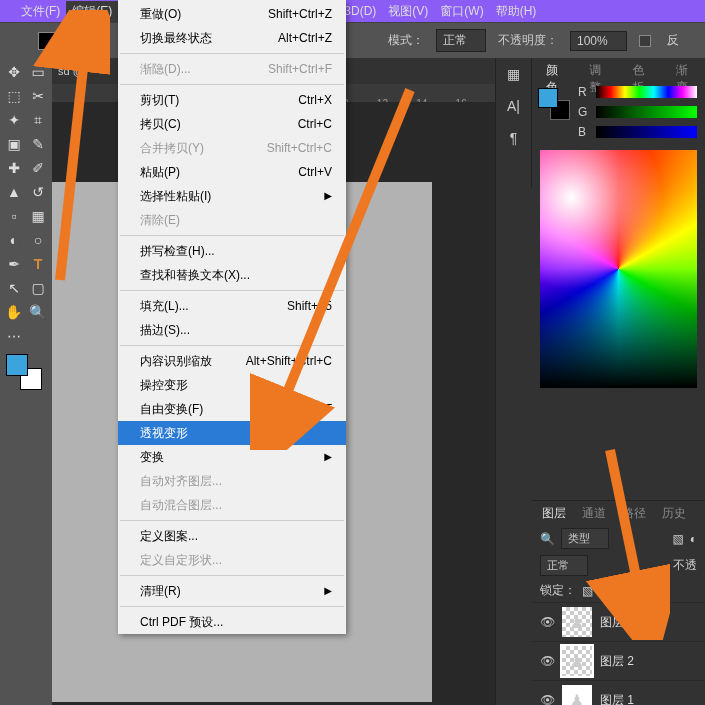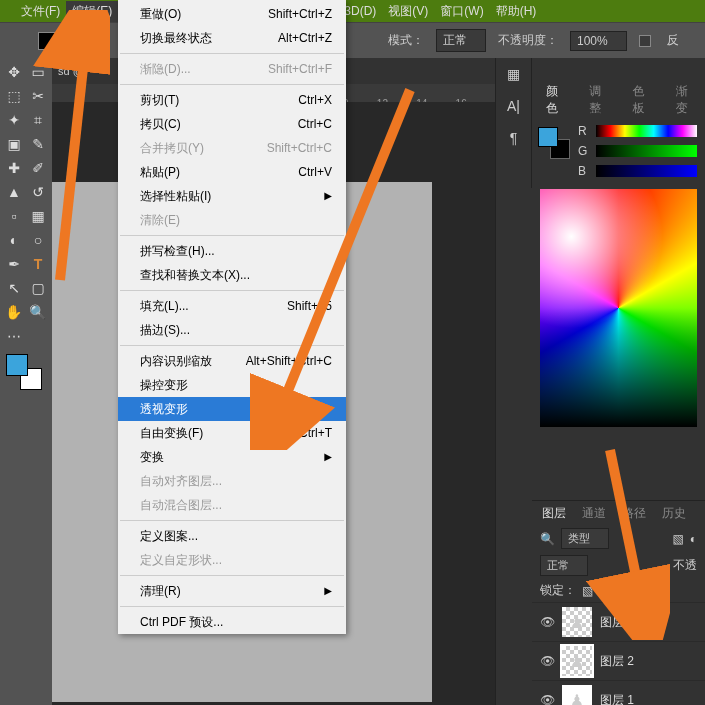--- a/index.html
+++ b/index.html
@@ -1,18 +1,18 @@
 <!DOCTYPE html>
 <html><head>
 <meta charset="utf-8">
 <style>
 * { margin: 0; padding: 0; box-sizing: border-box; font-family: "Microsoft YaHei", sans-serif; }
 body { background: #323232; color: #ccc; font-size: 12px; width: 705px; height: 705px; overflow: hidden; position: relative; }
 
-.menubar { height: 22px; background: #4d7c0f; display: flex; align-items: center; padding-left: 15px; }
+.menubar { height: 22px; background: #8b5cf6; display: flex; align-items: center; padding-left: 15px; }
 .menubar-item { padding: 2px 6px; color: #ddd; cursor: pointer; }
 .menubar-item.active { background: #3a3a3a; }
 
 .options-bar { height: 36px; background: #535353; display: flex; align-items: center; padding-left: 38px; gap: 12px; border-top: 1px solid #424242; }
 .swatch-box { width: 18px; height: 18px; }
 .opt-label { color: #ccc; font-size: 12px; }
 .opt-select { background: #3a3a3a; color: #ccc; border: 1px solid #222; padding: 2px 18px 2px 6px; font-size: 12px; }
 .opt-checkbox { width: 12px; height: 12px; border: 1px solid #888; background: #3a3a3a; margin-right: 4px; }
 
 .doc-tab-bar { height: 26px; background: #323232; padding-left: 58px; display: flex; align-items: center; }
@@ -36,21 +36,21 @@
 .menu-item.disabled { color: #999; }
 .menu-item.highlighted { background: #2a7bd6; color: #fff; }
 .menu-sep { height: 1px; background: #ccc; margin: 3px 2px; }
 .menu-arrow { font-size: 10px; }
 
 .right-panels { position: absolute; right: 0; top: 58px; width: 210px; bottom: 0; background: #323232; border-left: 1px solid #222; }
 .panel-strip { position: absolute; left: 0; top: 0; width: 36px; height: 130px; background: #323232; border-right:1px solid #222;}
 .strip-icon { height: 32px; display:flex; align-items:center; justify-content:center; color:#ccc; font-size:14px; }
 
 .color-panel { position: absolute; left: 36px; top: 0; right: 0; height: 440px; background: #323232; }
-.panel-tabs { height: 24px; display: flex; align-items: flex-end; padding-left: 8px; gap: 8px; margin-top: 39px; }
+.panel-tabs { height: 24px; display: flex; align-items: flex-start; padding-left: 8px; gap: 8px; }
 .panel-tab { color: #888; font-size: 12px; padding: 4px 6px; }
 .panel-tab.active { color: #ddd; }
 .rgb-row { display: flex; align-items: center; padding: 0px 8px; height: 20px; gap: 6px; }
 .rgb-swatch-pair { position: relative; width: 32px; height: 32px; margin-left:6px; margin-top:6px;}
 .rgb-fg { position:absolute; top:0; left:0; width:20px; height:20px; background:#3ba4dc; border:1px solid #000;}
 .rgb-bg { position:absolute; bottom:0; right:0; width:20px; height:20px; background:#000; border:1px solid #666;}
 .rgb-label { width: 12px; color: #ccc; }
 .rgb-slider { flex: 1; height: 12px; position: relative; }
 .rgb-slider.r { background: linear-gradient(to right, #000, #f00, #ff0, #0f0, #0ff, #00f, #f0f, #fff); }
 .rgb-slider.g { background: linear-gradient(to right, #000, #0f0); }
@@ -222,26 +222,26 @@
       <span>描边(S)...</span>
     </div>
     <div class="menu-sep"></div>
     <div class="menu-item">
       <span>内容识别缩放</span>
       <span>Alt+Shift+Ctrl+C</span>
     </div>
     <div class="menu-item">
       <span>操控变形</span>
     </div>
+    <div class="menu-item">
+      <span>自由变换(F)</span>
+      <span>Ctrl+T</span>
+    </div>
     <div class="menu-item highlighted">
       <span>透视变形</span>
-    </div>
-    <div class="menu-item">
-      <span>自由变换(F)</span>
-      <span>Ctrl+T</span>
     </div>
     <div class="menu-item">
       <span>变换</span>
       <span class="menu-arrow">▶</span>
     </div>
     <div class="menu-item disabled">
       <span>自动对齐图层...</span>
     </div>
     <div class="menu-item disabled">
       <span>自动混合图层...</span>

